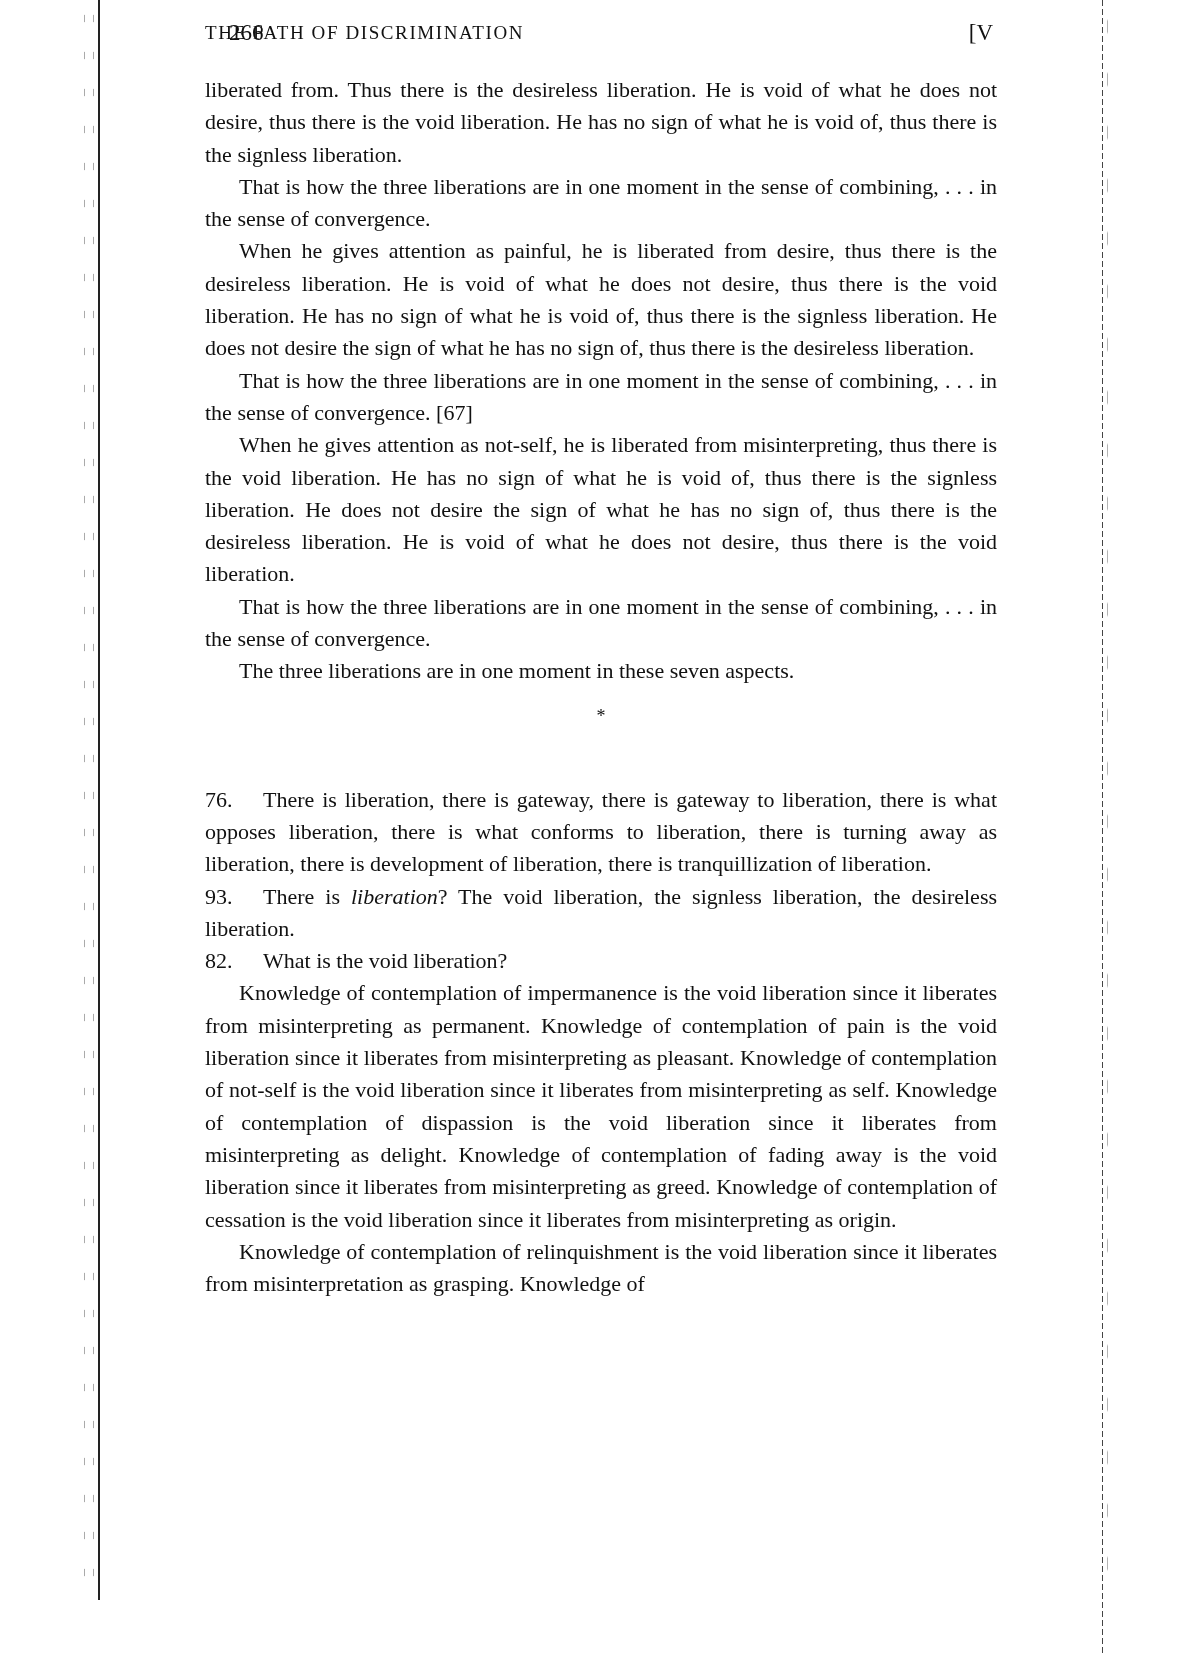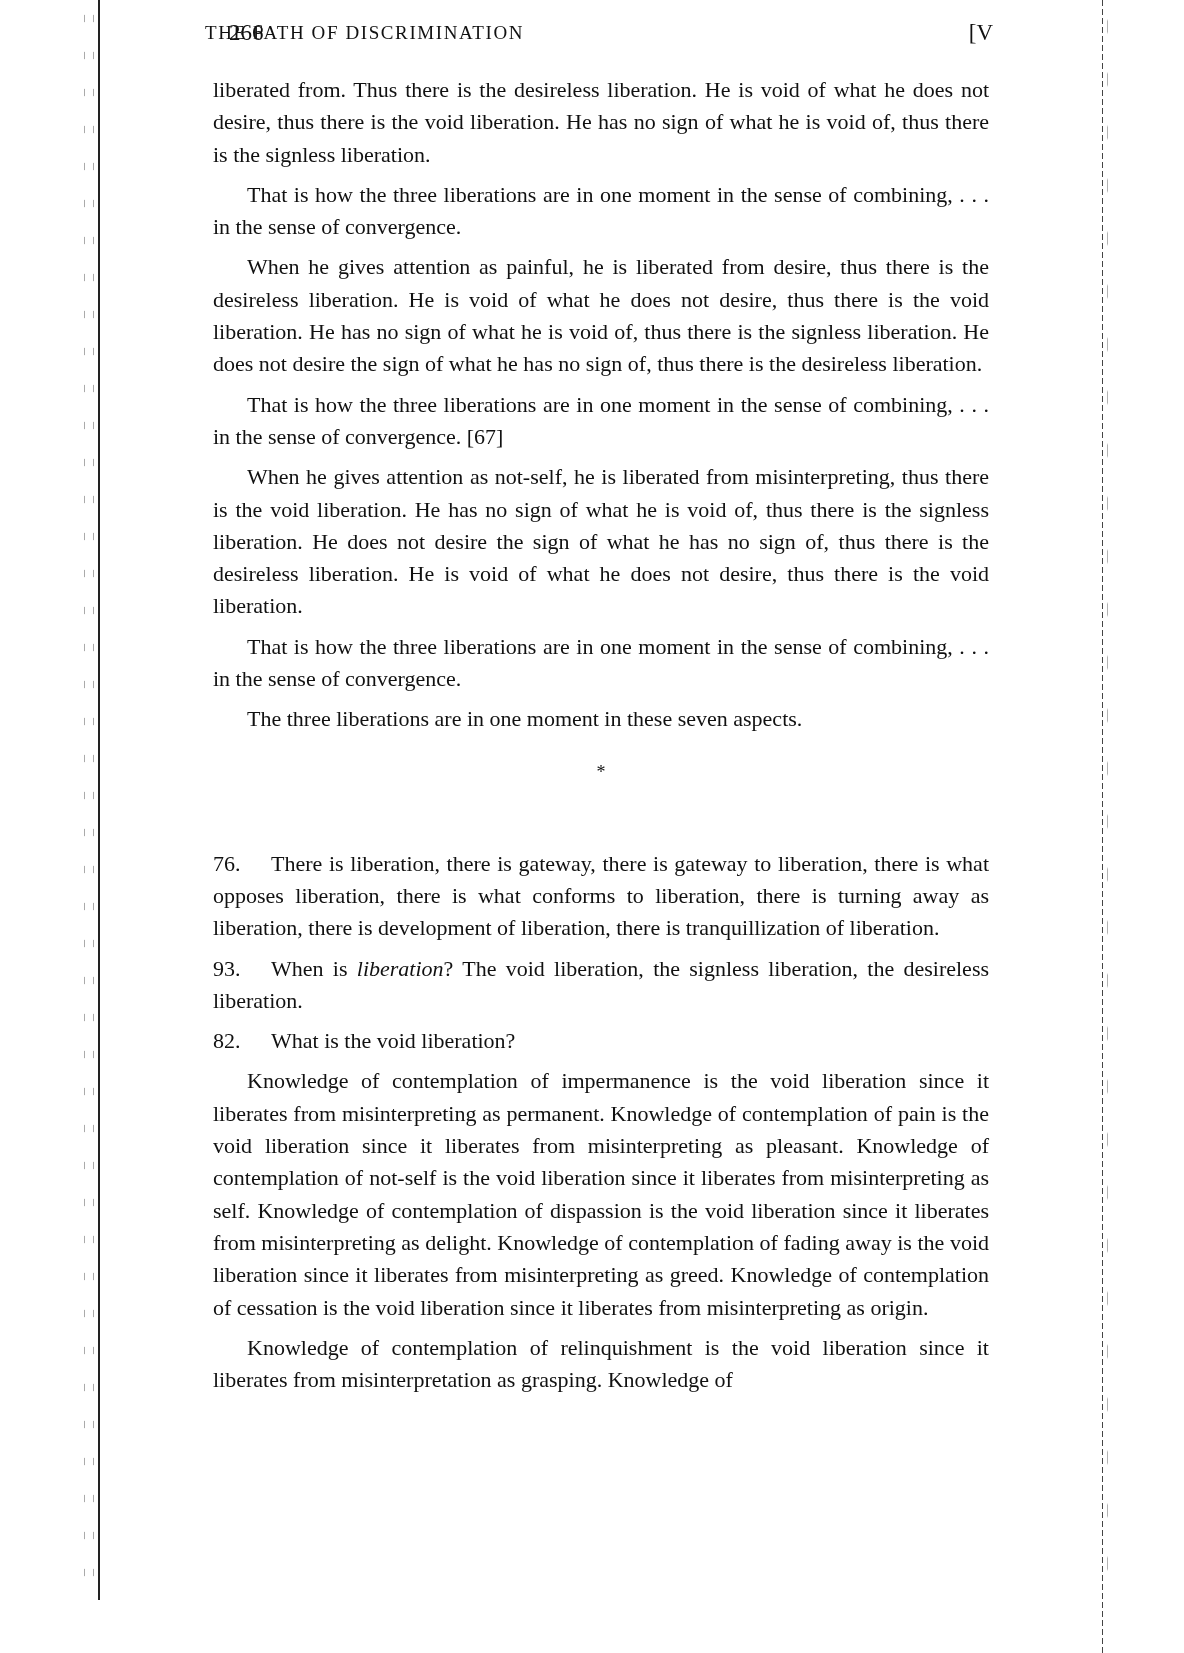--- a/index.html
+++ b/index.html
@@ -37,21 +37,21 @@
     .running-title {
       position: absolute; left: 0; right: 0; top: 4px; text-align: left;
       font-size: 19px; letter-spacing: 1.6px;
     }
     .chapter-mark { position: absolute; right: 4px; top: 2px; font-size: 23px; }
     .text {
       margin-top: 16px;
       font-size: 22px; line-height: 32.3px;
       text-align: justify;
     }
-    .text p { margin: 8px; }
+    .text p { margin: 0; }
     .text p.indent { text-indent: 34px; }
     .text p.sec { text-indent: 0; }
     .sec-num { display: inline-block; width: 58px; }
     .separator {
       text-align: center; font-size: 18px; height: 96px; line-height: 56px;
     }
     em { font-style: italic; }
   </style>
 </head>
 <body>
@@ -76,21 +76,21 @@
     <p class="indent">When he gives attention as not-self, he is liberated from misinterpreting, thus there is the void liberation. He has no sign of what he is void of, thus there is the signless liberation. He does not desire the sign of what he has no sign of, thus there is the desireless liberation. He is void of what he does not desire, thus there is the void liberation.</p>
     <p class="indent">That is how the three liberations are in one moment in the sense of combining, . . . in the sense of convergence.</p>
     <p class="indent">The three liberations are in one moment in these seven aspects.</p>
 
     <div class="separator">*</div>
 
     <p class="sec">
       <span class="sec-num">76.</span><span>There is liberation, there is gateway, there is gateway to liberation, there is what opposes liberation, there is what conforms to liberation, there is turning away as liberation, there is development of liberation, there is tranquillization of liberation.</span>
     </p>
     <p class="sec">
-      <span class="sec-num">93.</span><span>When is </span><em>liberation</em><span>? The void liberation, the signless liberation, the desireless liberation.</span>
+      <span class="sec-num">93.</span><span>There is </span><em>liberation</em><span>? The void liberation, the signless liberation, the desireless liberation.</span>
     </p>
     <p class="sec">
       <span class="sec-num">82.</span><span>What is the void liberation?</span>
     </p>
 
     <p class="indent">Knowledge of contemplation of impermanence is the void liberation since it liberates from misinterpreting as permanent. Knowledge of contemplation of pain is the void liberation since it liberates from misinterpreting as pleasant. Knowledge of contemplation of not-self is the void liberation since it liberates from misinterpreting as self. Knowledge of contemplation of dispassion is the void liberation since it liberates from misinterpreting as delight. Knowledge of contemplation of fading away is the void liberation since it liberates from misinterpreting as greed. Knowledge of contemplation of cessation is the void liberation since it liberates from misinterpreting as origin.</p>
     <p class="indent">Knowledge of contemplation of relinquishment is the void liberation since it liberates from misinterpretation as grasping. Knowledge of</p>
   </div>
 </div>
 

